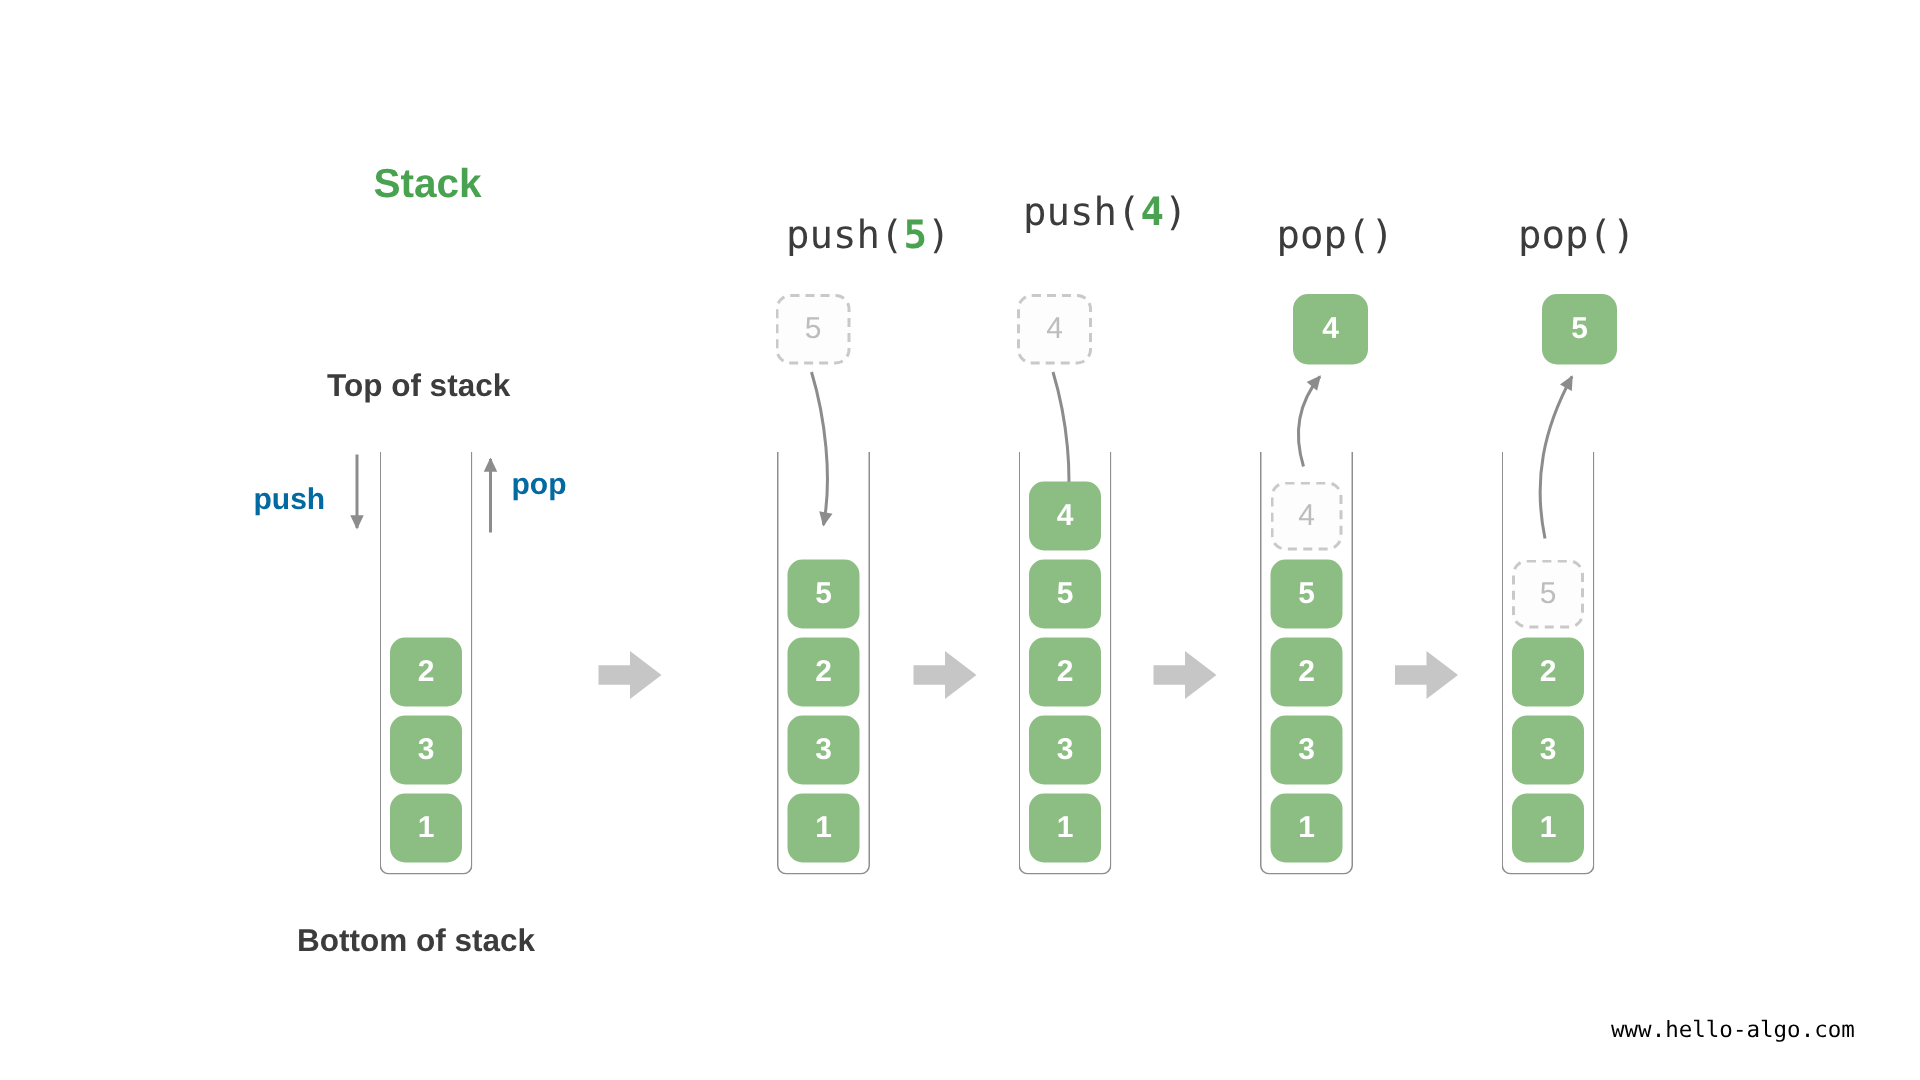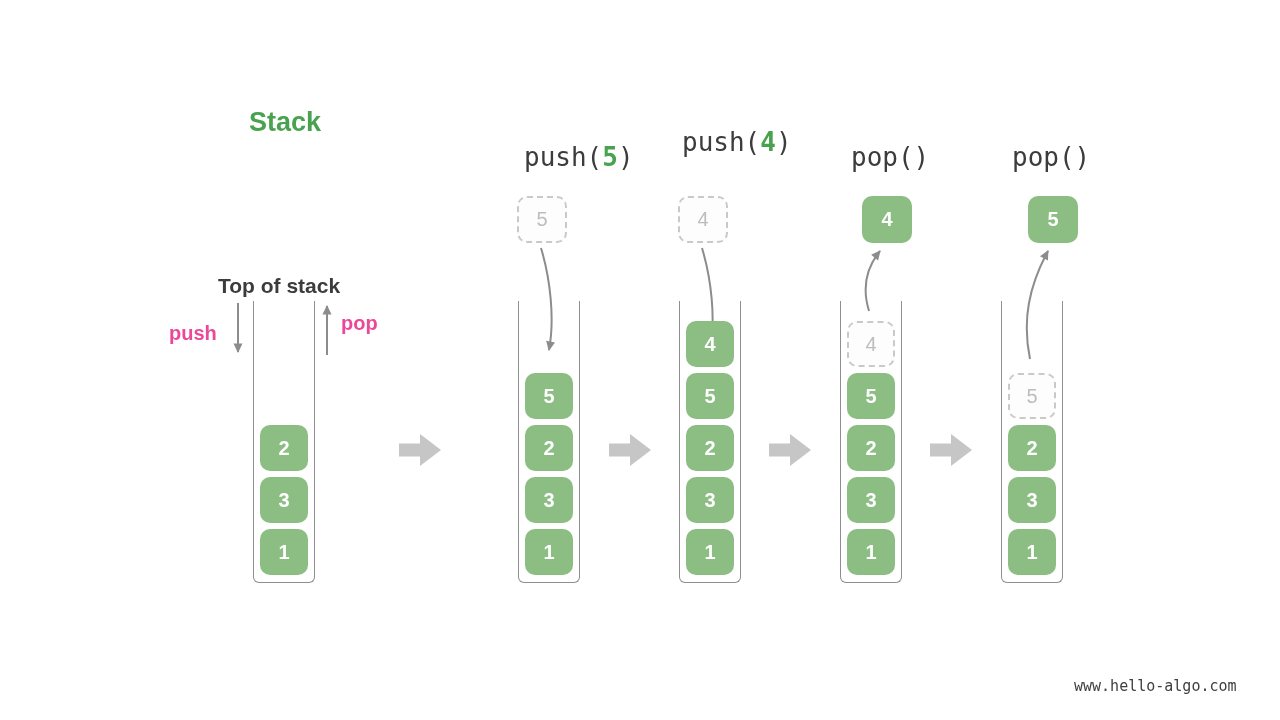--- a/index.html
+++ b/index.html
@@ -1,41 +1,42 @@
 <!DOCTYPE html>
 <html><head>
 <meta charset="utf-8">
 <style>
   html,body{margin:0;padding:0;background:#fff;}
   #canvas{position:relative;width:1264px;height:720px;background:#ffffff;overflow:hidden;
           font-family:"Liberation Sans",sans-serif;border-radius:20px;}
   .title{position:absolute;font:bold 27px "Liberation Sans",sans-serif;color:#48A24F;}
-  .big-label{position:absolute;font:bold 21px "Liberation Sans",sans-serif;color:#3C3C3C;white-space:nowrap;margin-top:28px;}
-  .side-label{position:absolute;font:bold 20px "Liberation Sans",sans-serif;color:#ec4899;white-space:nowrap;}
+  .big-label{position:absolute;font:bold 21px "Liberation Sans",sans-serif;color:#3C3C3C;white-space:nowrap;}
+  .side-label{position:absolute;font:bold 20px "Liberation Sans",sans-serif;color:#0369a1;white-space:nowrap;}
   .op{position:absolute;font:26px "DejaVu Sans Mono",monospace;color:#3C3C3C;white-space:nowrap;}
   .op .arg{color:#48A24F;font-weight:bold;}
   .stack-frame{position:absolute;top:301px;width:62px;height:282px;box-sizing:border-box;
                border-left:1.5px solid #8E8E8E;border-right:1.5px solid #8E8E8E;
                border-bottom:1.5px solid #8E8E8E;border-radius:0 0 6px 6px;background:#fff;}
   .cell{position:absolute;width:48px;height:46px;background:#8CBE83;border-radius:10px;
         color:#ffffff;font:bold 20px "Liberation Sans",sans-serif;
         display:flex;align-items:center;justify-content:center;z-index:2;}
   .ghost{background:#FDFDFD;border:2px dashed #C9C9C9;color:#BDBDBD;font-weight:normal;
          box-sizing:border-box;}
   .floatbox{width:50px;height:47px;}
   .arrow-layer{position:absolute;left:0;top:0;width:1280px;height:720px;z-index:1;pointer-events:none;}
-  .watermark{position:absolute;font:15px "DejaVu Sans Mono",monospace;color:#404040;white-space:nowrap;}
+  .watermark{position:absolute;font:15px "DejaVu Sans Mono",monospace;color:#000000;white-space:nowrap;}
 </style>
 </head>
 <body>
 
 <div id="canvas">
 
   <div class="title" style="left:249px;top:107px">Stack</div>
   <div class="big-label" style="left:218px;top:246px">Top of stack</div>
+  <div class="big-label" style="left:198px;top:616px">Bottom of stack</div>
   <div class="side-label" style="left:169px;top:322px">push</div>
   <div class="side-label" style="left:341px;top:312px">pop</div>
 
   <svg class="arrow-layer" viewBox="0 0 1280 720">
     <defs>
       <marker id="ah" markerUnits="userSpaceOnUse" markerWidth="12" markerHeight="12" refX="10" refY="6" orient="auto">
         <path d="M1.5,1.5 L11,6 L1.5,10.5 Z" fill="#8C8C8C"></path>
       </marker>
     </defs>
     <path d="M238,303 L238,352" stroke="#8C8C8C" stroke-width="2" fill="none" marker-end="url(#ah)"></path>

